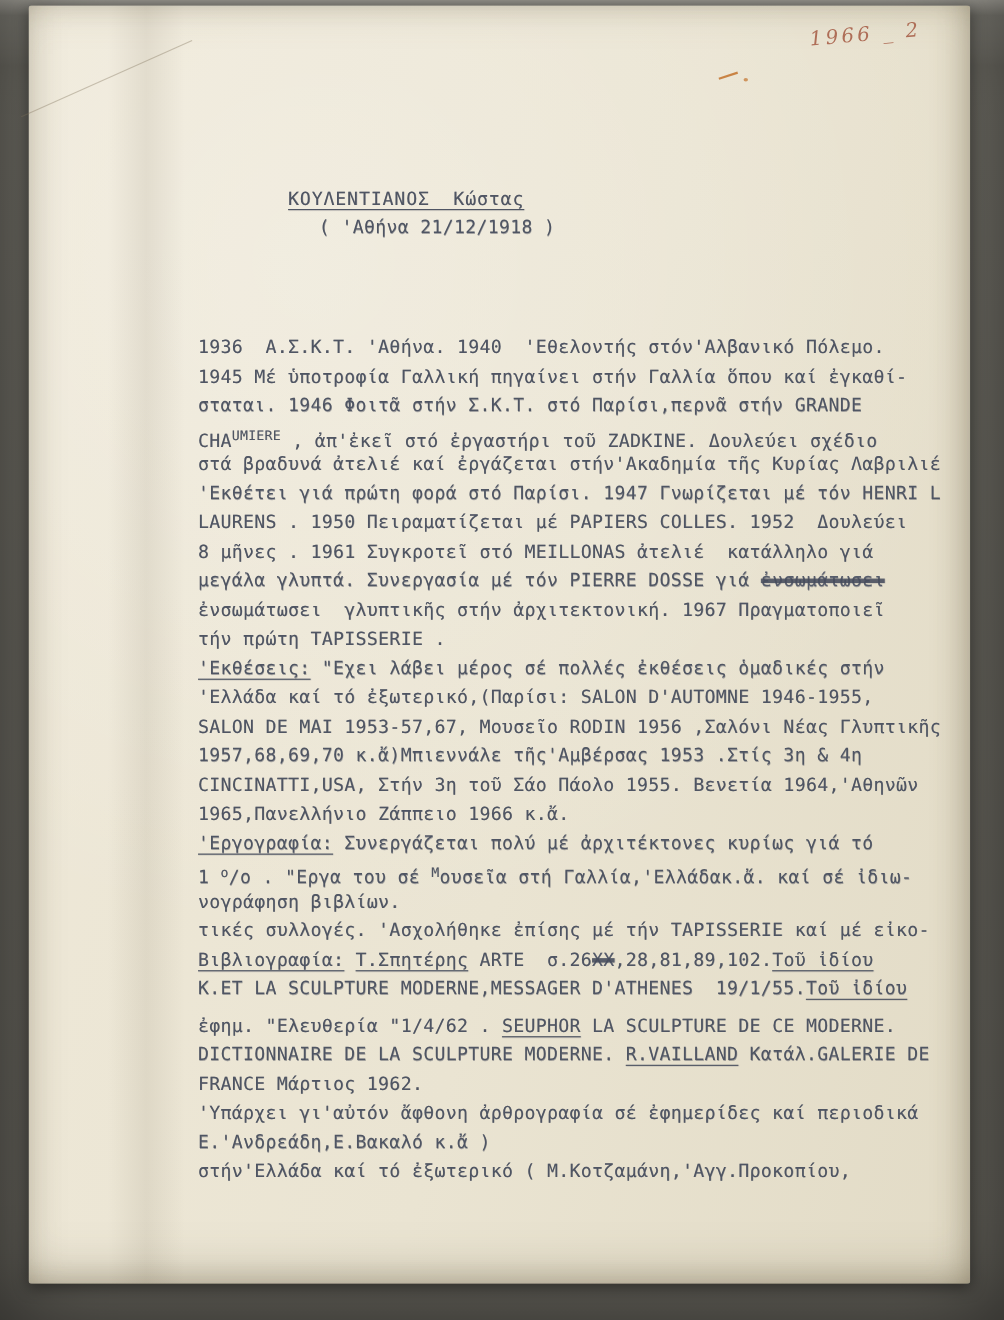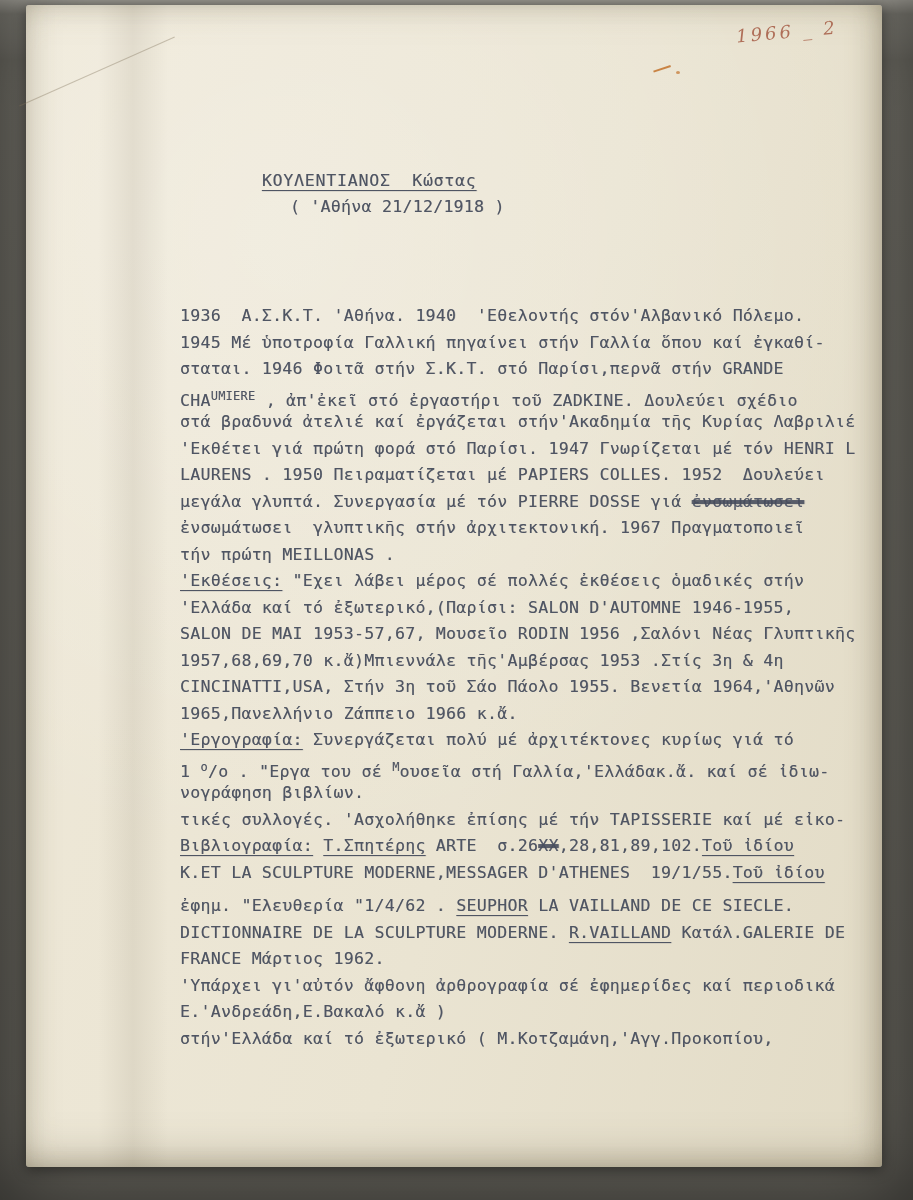--- a/index.html
+++ b/index.html
@@ -90,36 +90,37 @@
         <span class="title-date">( 'Αθήνα 21/12/1918 )</span>
       </div>
       <div id="body-lines">
           <div class="line"><span>1936  Α.Σ.Κ.Τ. 'Αθήνα. 1940  'Εθελοντής στόν'Αλβανικό Πόλεμο.</span></div>
           <div class="line"><span>1945 Μέ ὑποτροφία Γαλλική πηγαίνει στήν Γαλλία ὅπου καί ἐγκαθί-</span></div>
           <div class="line"><span>σταται. 1946 Φοιτᾶ στήν Σ.Κ.Τ. στό Παρίσι,περνᾶ στήν GRANDE</span></div>
           <div class="line"><span>CHA</span><span class="sup">UMIERE</span><span> , ἀπ'ἐκεῖ στό ἐργαστήρι τοῦ ZADKINE. Δουλεύει σχέδιο</span></div>
           <div class="line"><span>στά βραδυνά ἀτελιέ καί ἐργάζεται στήν'Ακαδημία τῆς Κυρίας Λαβριλιέ</span></div>
           <div class="line"><span>'Εκθέτει γιά πρώτη φορά στό Παρίσι. 1947 Γνωρίζεται μέ τόν HENRI L</span></div>
           <div class="line"><span>LAURENS . 1950 Πειραματίζεται μέ PAPIERS COLLES. 1952  Δουλεύει</span></div>
+          <div class="line"><span>8 μῆνες . 1961 Συγκροτεῖ στό MEILLONAS ἀτελιέ  κατάλληλο γιά</span></div>
           <div class="line"><span>μεγάλα γλυπτά. Συνεργασία μέ τόν PIERRE DOSSE γιά </span><span class="strike">ἐνσωμάτωσει</span></div>
           <div class="line"><span>ἐνσωμάτωσει  γλυπτικῆς στήν ἀρχιτεκτονική. 1967 Πραγματοποιεῖ</span></div>
-          <div class="line"><span>τήν πρώτη MEILLONAS .</span></div>
+          <div class="line"><span>τήν πρώτη TAPISSERIE .</span></div>
           <div class="line"><span class="u">'Εκθέσεις:</span><span> "Εχει λάβει μέρος σέ πολλές ἐκθέσεις ὁμαδικές στήν</span></div>
           <div class="line"><span>'Ελλάδα καί τό ἐξωτερικό,(Παρίσι: SALON D'AUTOMNE 1946-1955,</span></div>
           <div class="line"><span>SALON DE MAI 1953-57,67, Μουσεῖο RODIN 1956 ,Σαλόνι Νέας Γλυπτικῆς</span></div>
           <div class="line"><span>1957,68,69,70 κ.ἄ)Μπιεννάλε τῆς'Αμβέρσας 1953 .Στίς 3η &amp; 4η</span></div>
           <div class="line"><span>CINCINATTI,USA, Στήν 3η τοῦ Σάο Πάολο 1955. Βενετία 1964,'Αθηνῶν</span></div>
           <div class="line"><span>1965,Πανελλήνιο Ζάππειο 1966 κ.ἄ.</span></div>
           <div class="line"><span class="u">'Εργογραφία:</span><span> Συνεργάζεται πολύ μέ ἀρχιτέκτονες κυρίως γιά τό</span></div>
           <div class="line"><span>1 </span><span class="sup">ο</span><span>/ο . "Εργα του σέ </span><span class="sup">Μ</span><span>ουσεῖα στή Γαλλία,'Ελλάδακ.ἄ. καί σέ ἰδιω-</span></div>
           <div class="line"><span>νογράφηση βιβλίων.</span></div>
           <div class="line"><span>τικές συλλογές. 'Ασχολήθηκε ἐπίσης μέ τήν TAPISSERIE καί μέ εἰκο-</span></div>
           <div class="line"><span class="u">Βιβλιογραφία:</span><span> </span><span class="u">Τ.Σπητέρης</span><span> ARTE  σ.26</span><span class="strike">ΧΧ</span><span>,28,81,89,102.</span><span class="u">Τοῦ ἰδίου</span></div>
           <div class="line"><span>K.ET LA SCULPTURE MODERNE,MESSAGER D'ATHENES  19/1/55.</span><span class="u">Τοῦ ἰδίου</span></div>
-          <div class="line gap"><span>ἐφημ. "Ελευθερία "1/4/62 . </span><span class="u">SEUPHOR</span><span> LA VAILLAND DE CE SIECLE.</span></div>
+          <div class="line gap"><span>ἐφημ. "Ελευθερία "1/4/62 . </span><span class="u">SEUPHOR</span><span> LA SCULPTURE DE CE MODERNE.</span></div>
           <div class="line"><span>DICTIONNAIRE DE LA SCULPTURE MODERNE. </span><span class="u">R.VAILLAND</span><span> Κατάλ.GALERIE DE</span></div>
           <div class="line"><span>FRANCE Μάρτιος 1962.</span></div>
           <div class="line"><span>'Υπάρχει γι'αὐτόν ἄφθονη ἀρθρογραφία σέ ἐφημερίδες καί περιοδικά</span></div>
           <div class="line"><span>Ε.'Ανδρεάδη,Ε.Βακαλό κ.ἄ )</span></div>
           <div class="line"><span>στήν'Ελλάδα καί τό ἐξωτερικό ( Μ.Κοτζαμάνη,'Αγγ.Προκοπίου,</span></div>
         </div>
     </div>
   </div>
 </div>
 

